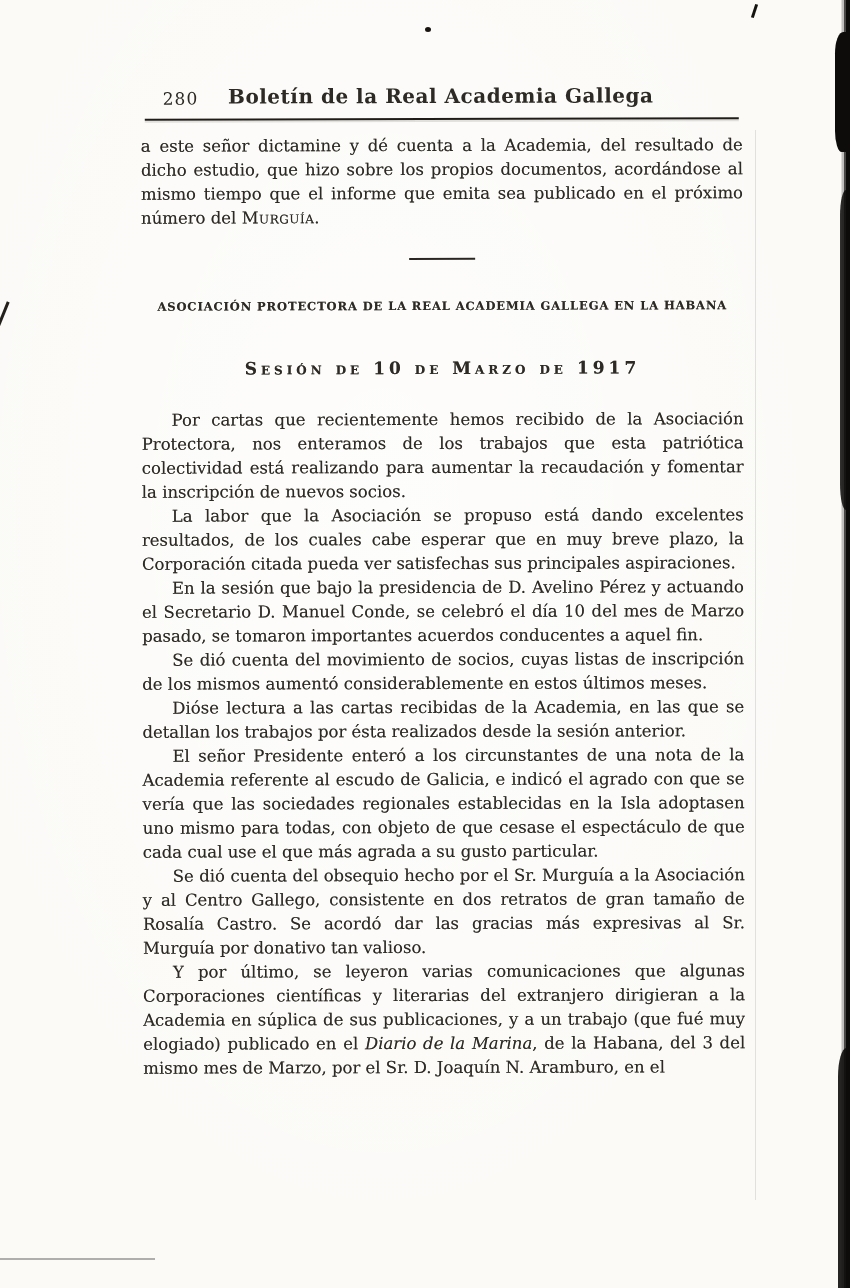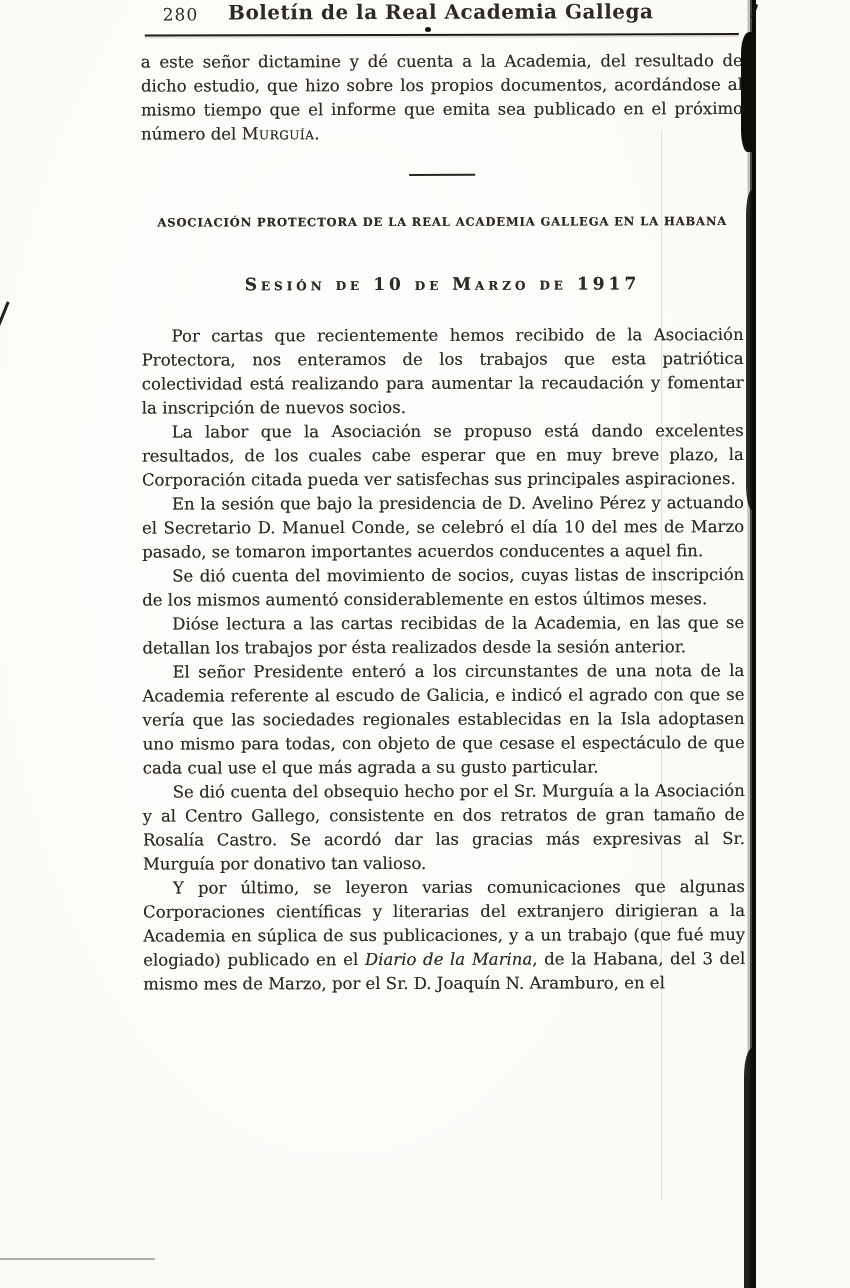--- a/index.html
+++ b/index.html
@@ -9,25 +9,26 @@
   html,body{margin:0;padding:0;}
   body{
     width:850px;height:1288px;
     background:var(--paper);
     overflow:hidden;
     font-family:"DejaVu Serif","Liberation Serif",serif;
     color:var(--ink);
   }
   .page{
     position:relative;
-    width:756px;height:1288px;
+    width:850px;height:1288px;
     background:
       radial-gradient(ellipse at 45% 40%, rgba(255,255,255,.6), rgba(0,0,0,0) 70%),
       var(--paper);
     box-sizing:border-box;
+    padding-top:84px;
   }
   .content{
     transform:rotate(-0.15deg);
   }
   
   .header{
     position:relative;
     width:600px;
     margin:0 0 0 142px;
     height:28px;

